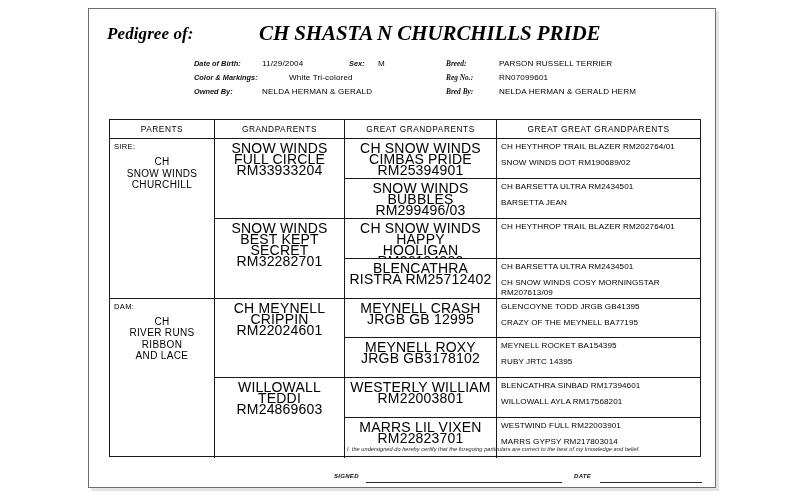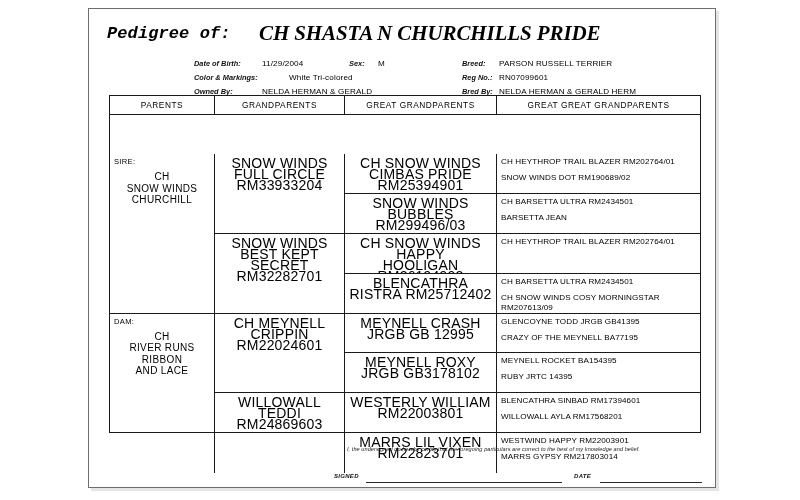--- a/index.html
+++ b/index.html
@@ -38,21 +38,21 @@
   
   .hdr {
     position: absolute;
     left: 0; top: 12px;
     width: 100%;
     height: 34px;
   }
   .hdr-label {
     position: absolute;
     left: 18px; top: 3px;
-    font-family: Liberation Mono, monospace;
+    font-family: Liberation Serif, serif;
     font-weight: bold;
     font-style: italic;
     font-size: 17px;
     color: #000;
     letter-spacing: 0.1px;
     white-space: nowrap;
   }
   .hdr-title {
     position: absolute;
     left: 170px; top: 0px;
@@ -90,29 +90,29 @@
   .m-val {
     position: absolute;
     color: #000;
     font-size: 8.1px;
     letter-spacing: 0.15px;
   }
   .c1-lab { left: 0px; }
   .c1-val { left: 68px; }
   .c1b-lab { left: 155px; }
   .c1b-val { left: 184px; }
-  .c2-lab { left: 268px; }
+  .c2-lab { left: 252px; font-family: Liberation Serif, serif; }
   .c2-val { left: 305px; }
   .cm-val { left: 95px; }
 
   
   .tbl {
     position: absolute;
     left: 20px;
-    top: 86px;
+    top: 110px;
     width: 592px;
     height: 338px;
     border: 1.4px solid #1a1a1a;
     box-sizing: border-box;
   }
   .thead {
     position: absolute;
     left: 0; top: 0;
     width: 100%;
     height: 19px;
@@ -131,21 +131,20 @@
     box-sizing: border-box;
     overflow: hidden;
   }
   .th.sep { border-right: 1.4px solid #1a1a1a; }
 
   .tbody {
     position: absolute;
     left: 0; top: 19px;
     width: 100%;
     height: 319px;
-    margin-top: 39px;
   }
 
   .col {
     position: absolute;
     top: 0;
     height: 100%;
     box-sizing: border-box;
   }
   .col.sep { border-right: 1.4px solid #1a1a1a; }
 
@@ -376,21 +375,21 @@
           </div>
           <div class="cell bb" style="top:199.375px;height:39.875px">
             <span class="gg-line gg-a">MEYNELL ROCKET BA154395</span>
             <span class="gg-line gg-b">RUBY JRTC 14395</span>
           </div>
           <div class="cell bb" style="top:239.25px;height:39.875px">
             <span class="gg-line gg-a">BLENCATHRA SINBAD RM17394601</span>
             <span class="gg-line gg-b">WILLOWALL AYLA RM17568201</span>
           </div>
           <div class="cell" style="top:279.125px;height:39.875px">
-            <span class="gg-line gg-a">WESTWIND HAPPY RM22003901</span>
+            <span class="gg-line gg-a">WESTWIND FULL RM22003901</span>
             <span class="gg-line gg-b">MARRS GYPSY RM217803014</span>
           </div>
         </div>
 
       </div>
     </div>
 
     <div class="certify">I, the undersigned do hereby certify that the foregoing particulars are correct to the best of my knowledge and belief.</div>
 
     <div class="sig-row">

